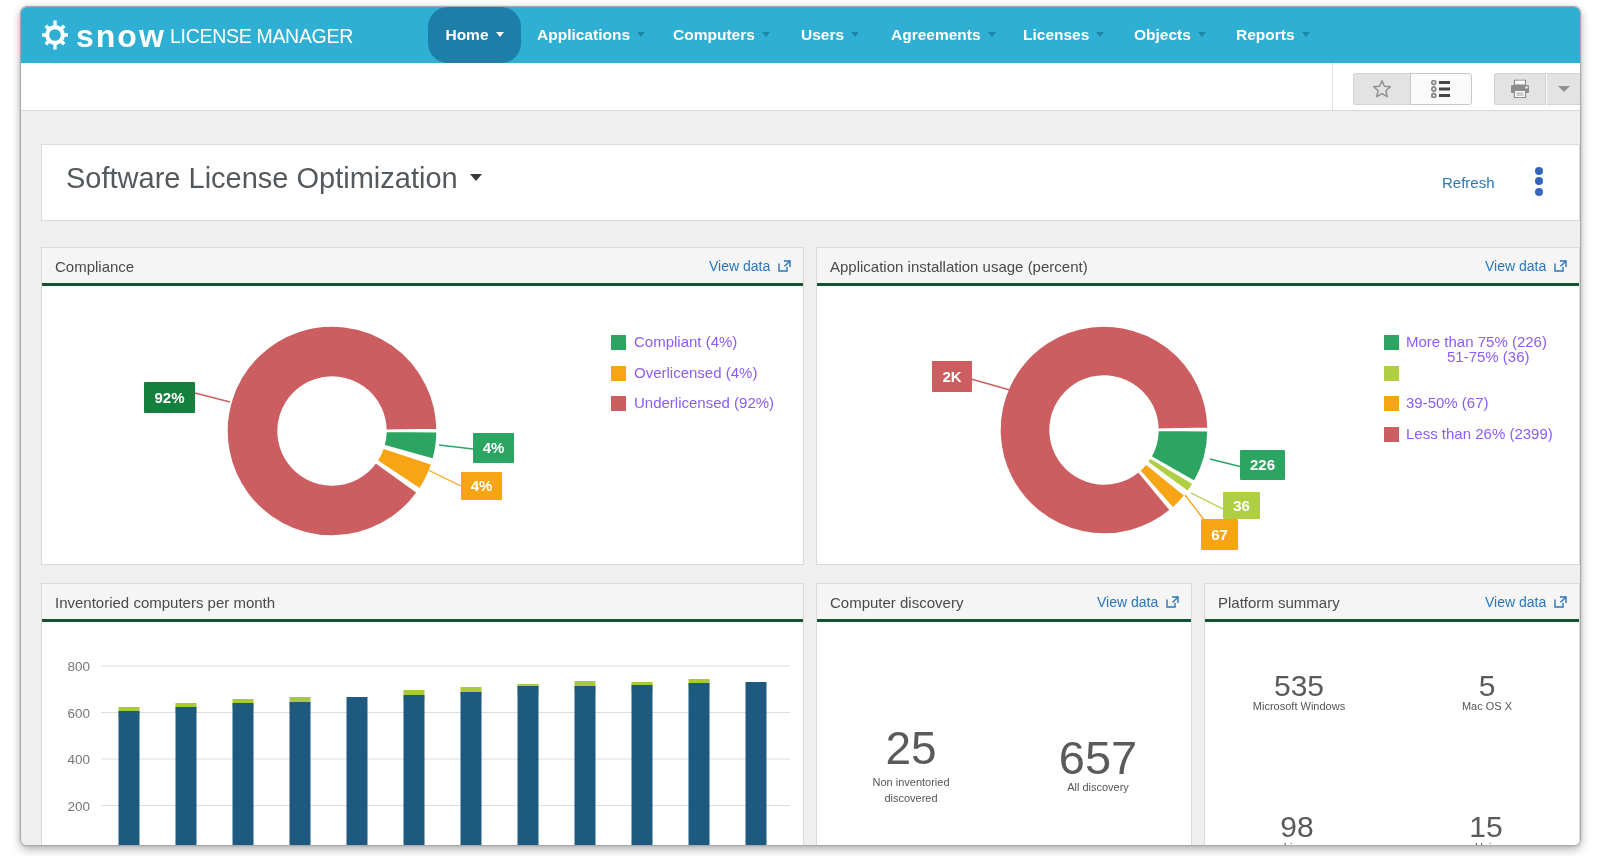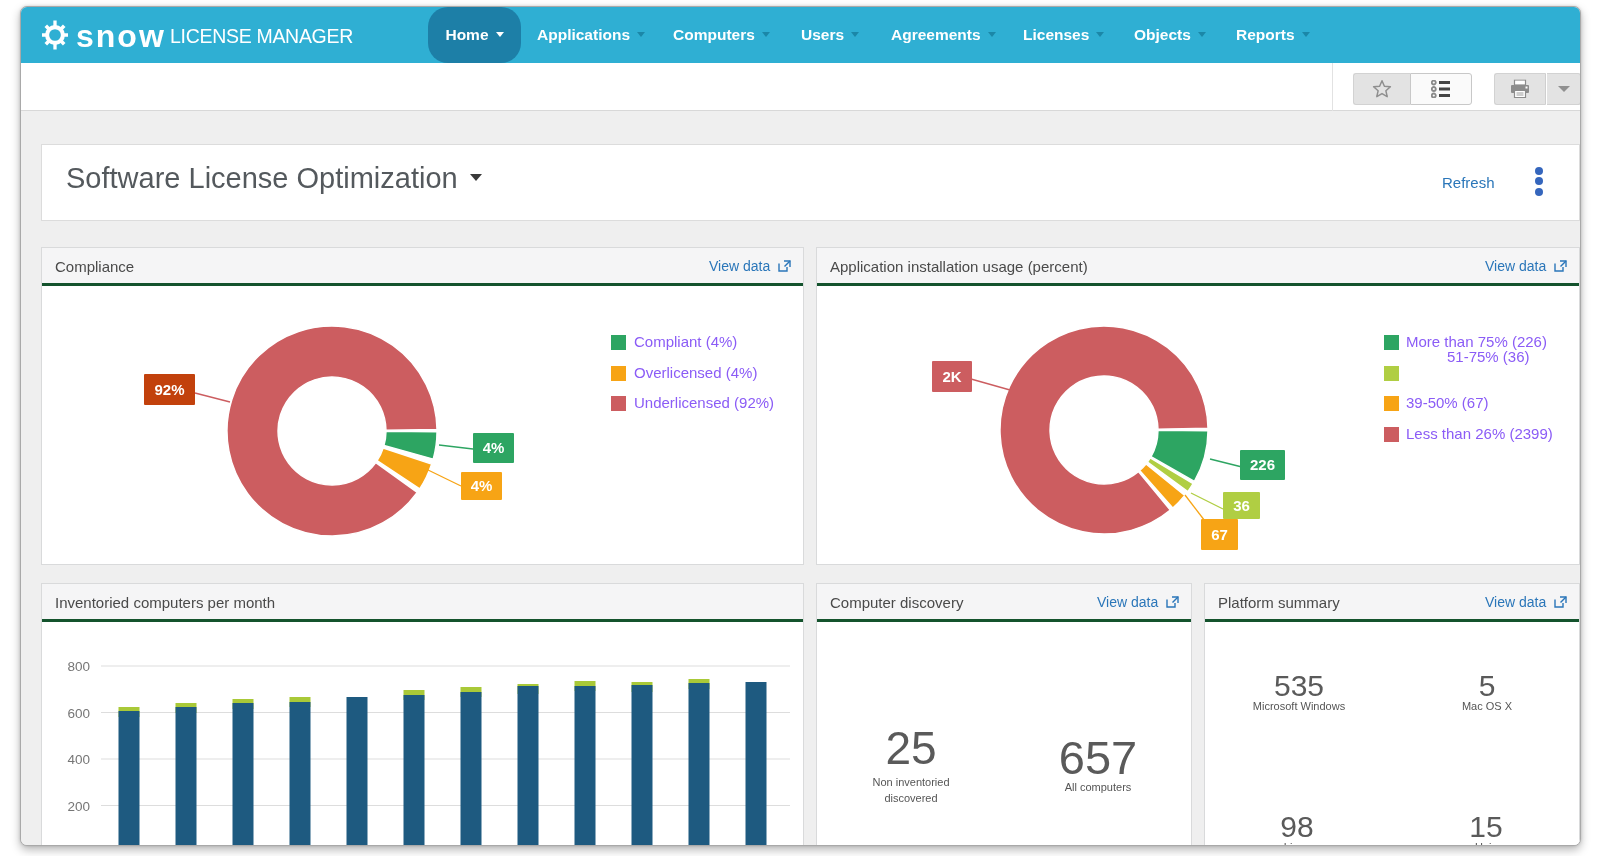--- a/index.html
+++ b/index.html
@@ -136,21 +136,21 @@
       <svg width="761" height="278" viewBox="0 38 761 278" style="position:absolute;left:0;top:38px;">
         <g stroke="#fff" stroke-width="1.4">
           <path d="M395.0 183.7 A105 105 0 0 1 391.2 211.1 L342.0 197.4 A54 54 0 0 0 344.0 183.4 Z" fill="#2da562"></path>
           <path d="M389.6 216.1 A105 105 0 0 1 377.7 240.8 L335.1 212.7 A54 54 0 0 0 341.2 200.0 Z" fill="#f7a415"></path>
           <path d="M375.2 244.4 A105 105 0 1 1 395.0 181.5 L344.0 182.2 A54 54 0 1 0 333.8 214.6 Z" fill="#cc5d60"></path>
         </g>
         <line x1="153" y1="145" x2="188" y2="154" stroke="#cc5d60" stroke-width="1.3"></line>
         <line x1="397" y1="197" x2="431" y2="201" stroke="#2da562" stroke-width="1.3"></line>
         <line x1="384" y1="221" x2="419" y2="238" stroke="#f7a415" stroke-width="1.3"></line>
       </svg>
-      <div class="dlabel" style="left:102px; top:126px; width:51px; height:31px; line-height:31px; background:#c2410c;">92%</div>
+      <div class="dlabel" style="left:102px; top:134px; width:51px; height:31px; line-height:31px; background:#15803d;">92%</div>
       <div class="dlabel" style="left:431px; top:185px; width:41px; height:30px; line-height:30px; background:#2da562;">4%</div>
       <div class="dlabel" style="left:419px; top:224px; width:41px; height:28px; line-height:28px; background:#f7a415;">4%</div>
       <div class="legend-sq" style="left:569px; top:87px;  background:#2da562;"></div>
         <div class="legend-tx" style="left:592px; top:85px;">Compliant (4%)</div>
       <div class="legend-sq" style="left:569px; top:118px; background:#f7a415;"></div>
         <div class="legend-tx" style="left:592px; top:116px;">Overlicensed (4%)</div>
       <div class="legend-sq" style="left:569px; top:148px; background:#cc5d60;"></div>
         <div class="legend-tx" style="left:592px; top:146px;">Underlicensed (92%)</div>
     </div>
 
@@ -241,21 +241,21 @@
         <div class="card-title">Computer discovery</div>
         <div class="viewdata">View data&nbsp; <svg width="13" height="12" viewBox="0 0 13 12" style="vertical-align:-1px">
               <path d="M1 3.5 V11 H9 V7" fill="none" stroke="#2a76b9" stroke-width="1.4"></path>
               <path d="M6 1 H12 V7" fill="none" stroke="#2a76b9" stroke-width="1.4"></path>
               <line x1="12" y1="1" x2="6.5" y2="6.5" stroke="#2a76b9" stroke-width="1.4"></line>
             </svg></div>
       </div>
       <div class="bignum" style="left:94px; top:137px; font-size:46px;">25</div>
       <div class="sublab" style="left:94px; top:190px; line-height:16px;">Non inventoried<br>discovered</div>
       <div class="bignum" style="left:281px; top:146px; font-size:47px;">657</div>
-      <div class="sublab" style="left:281px; top:196px;">All computers</div>
+      <div class="sublab" style="left:281px; top:196px;">All discovery</div>
     </div>
 
     <div class="card" style="left:1183px; top:472px; width:376px; height:300px;">
       <div class="card-head">
         <div class="card-title">Platform summary</div>
         <div class="viewdata">View data&nbsp; <svg width="13" height="12" viewBox="0 0 13 12" style="vertical-align:-1px">
               <path d="M1 3.5 V11 H9 V7" fill="none" stroke="#2a76b9" stroke-width="1.4"></path>
               <path d="M6 1 H12 V7" fill="none" stroke="#2a76b9" stroke-width="1.4"></path>
               <line x1="12" y1="1" x2="6.5" y2="6.5" stroke="#2a76b9" stroke-width="1.4"></line>
             </svg></div>

